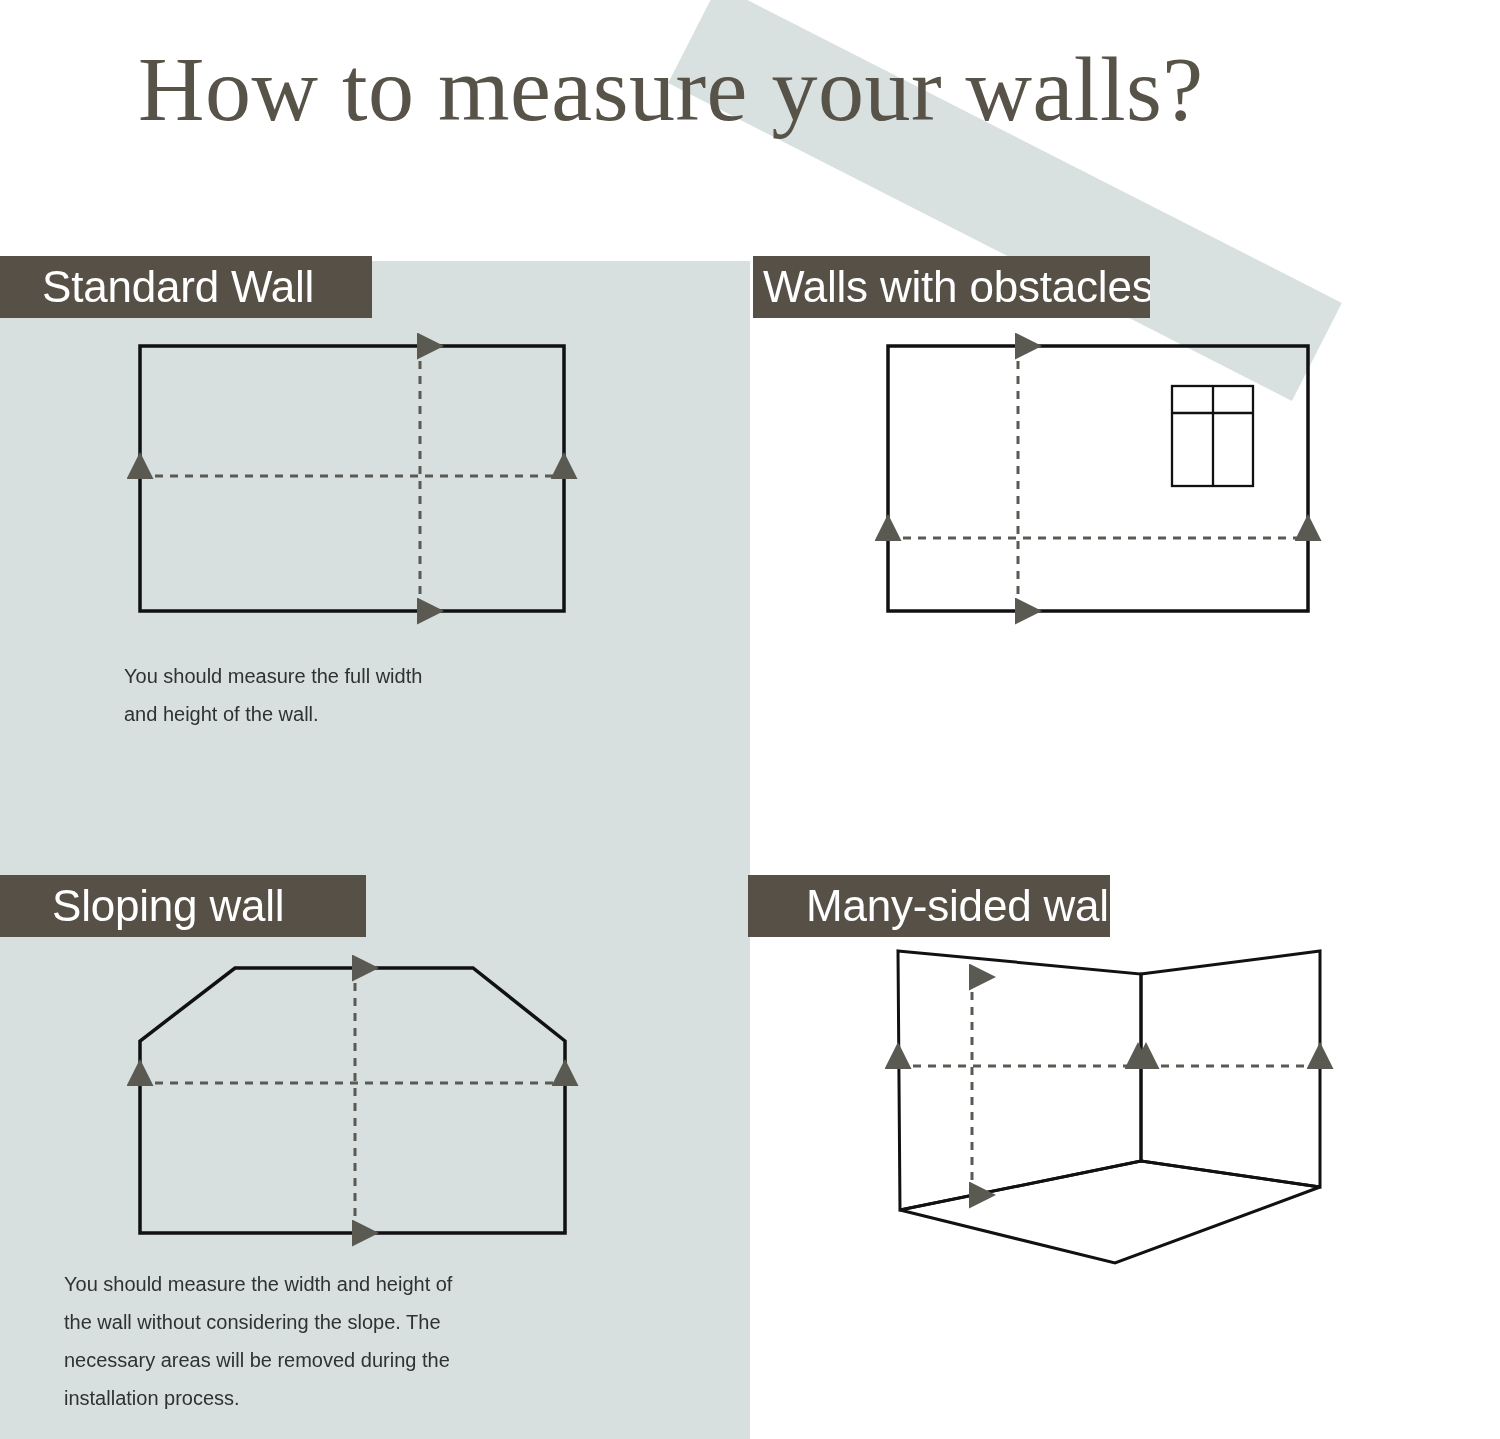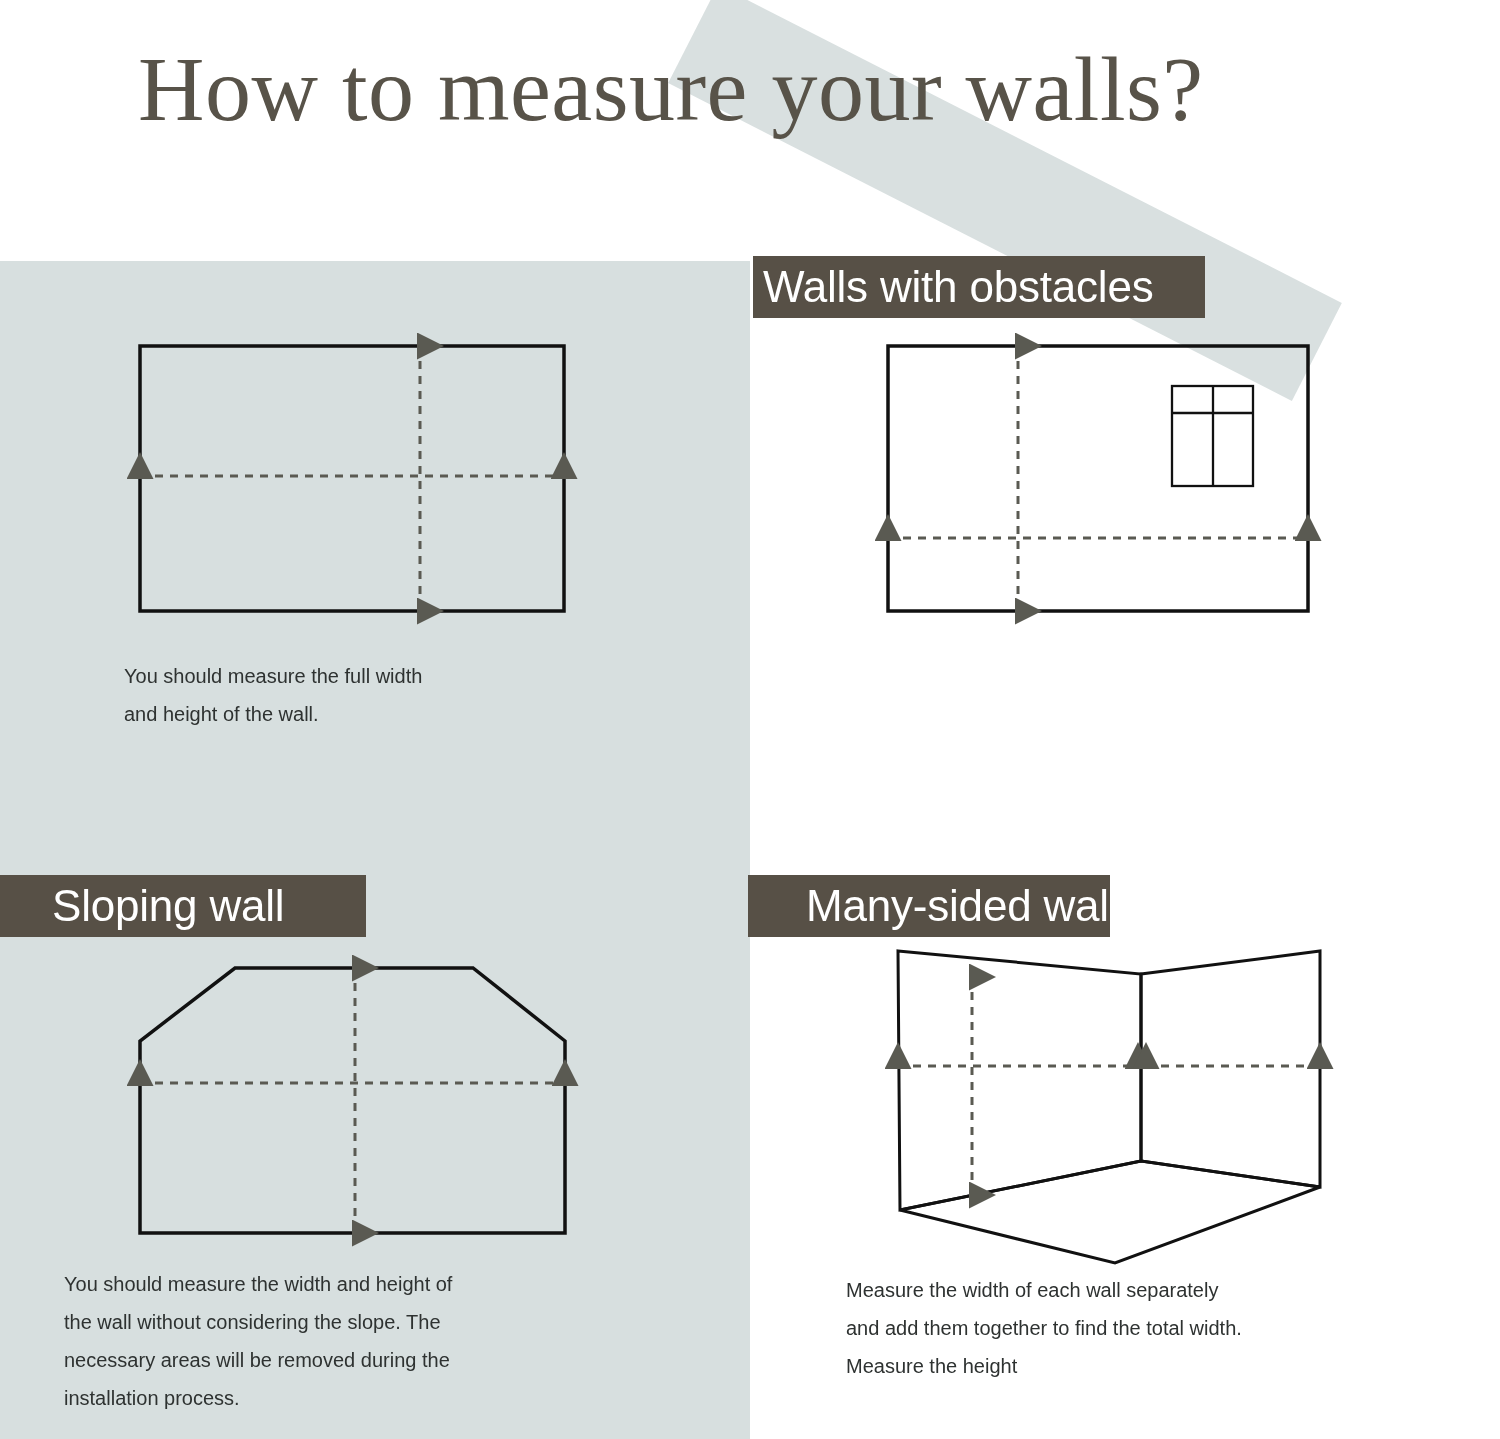--- a/index.html
+++ b/index.html
@@ -68,21 +68,21 @@
     font-size: 44px;
     line-height: 62px;
     height: 62px;
     white-space: nowrap;
     overflow: hidden;
     letter-spacing: -0.2px;
   }
   .sec-header .lbl { display:block; }
 
   #hdr-standard   { left: 0px;   top: 243px;  width: 372px; padding-left: 42px; box-sizing: border-box; }
-  #hdr-obstacles  { left: 753px; top: 243px;  width: 452px; padding-left: 10px; box-sizing: border-box; }
+  #hdr-obstacles  { left: 753px; top: 243px;  width: 397px; padding-left: 10px; box-sizing: border-box; }
   #hdr-sloping    { left: 0px;   top: 862px;  width: 366px; padding-left: 52px; box-sizing: border-box; }
   #hdr-many       { left: 748px; top: 862px;  width: 362px; padding-left: 58px; box-sizing: border-box; }
 
   
   .caption {
     position: absolute;
     color: #2e3231;
     font-family: "Liberation Sans", sans-serif;
     font-size: 20px;
     line-height: 38px;
@@ -105,20 +105,23 @@
 </head>
 <body>
 
 <div id="canvas">
 
   <div class="panel-tint"></div>
   <div class="diag-band"></div>
 
   <div id="page-title">How to measure your walls?</div>
 
+  <div class="sec-header" id="hdr-standard">
+    <span class="lbl">Standard Wall</span>
+  </div>
 
   <div class="diagram" id="dia-standard">
     <svg width="470" height="310" viewBox="0 0 470 310">
       <defs>
         <marker id="ahU" markerWidth="9" markerHeight="9" refX="4.5" refY="8" orient="auto">
           <path d="M4.5 0 L9 9 L0 9 Z" fill="#5a5a52"></path>
         </marker>
         <marker id="ahD" markerWidth="9" markerHeight="9" refX="4.5" refY="8" orient="auto">
           <path d="M4.5 0 L9 9 L0 9 Z" fill="#5a5a52"></path>
         </marker>
@@ -187,17 +190,14 @@
       <polygon points="271,41 450,18 450,254 271,228" fill="none" stroke="#111111" stroke-width="3"></polygon>
 
       <polygon points="30,277 271,228 450,254 245,330" fill="none" stroke="#111111" stroke-width="3"></polygon>
 
       <line x1="102" y1="44" x2="102" y2="262" stroke="#5a5a52" stroke-width="3" stroke-dasharray="8 7" marker-start="url(#ahU)" marker-end="url(#ahD)"></line>
       <line x1="28" y1="133" x2="268" y2="133" stroke="#5a5a52" stroke-width="3" stroke-dasharray="8 7" marker-start="url(#ahL)" marker-end="url(#ahR)"></line>
       <line x1="276" y1="133" x2="450" y2="133" stroke="#5a5a52" stroke-width="3" stroke-dasharray="8 7" marker-start="url(#ahL)" marker-end="url(#ahR)"></line>
     </svg>
   </div>
 
-  <div class="caption" id="cap-many">Measure the width of each wall separately
-and add them together to find the total width.
-Measure the height</div>
 
 </div>
 
 </body></html>

